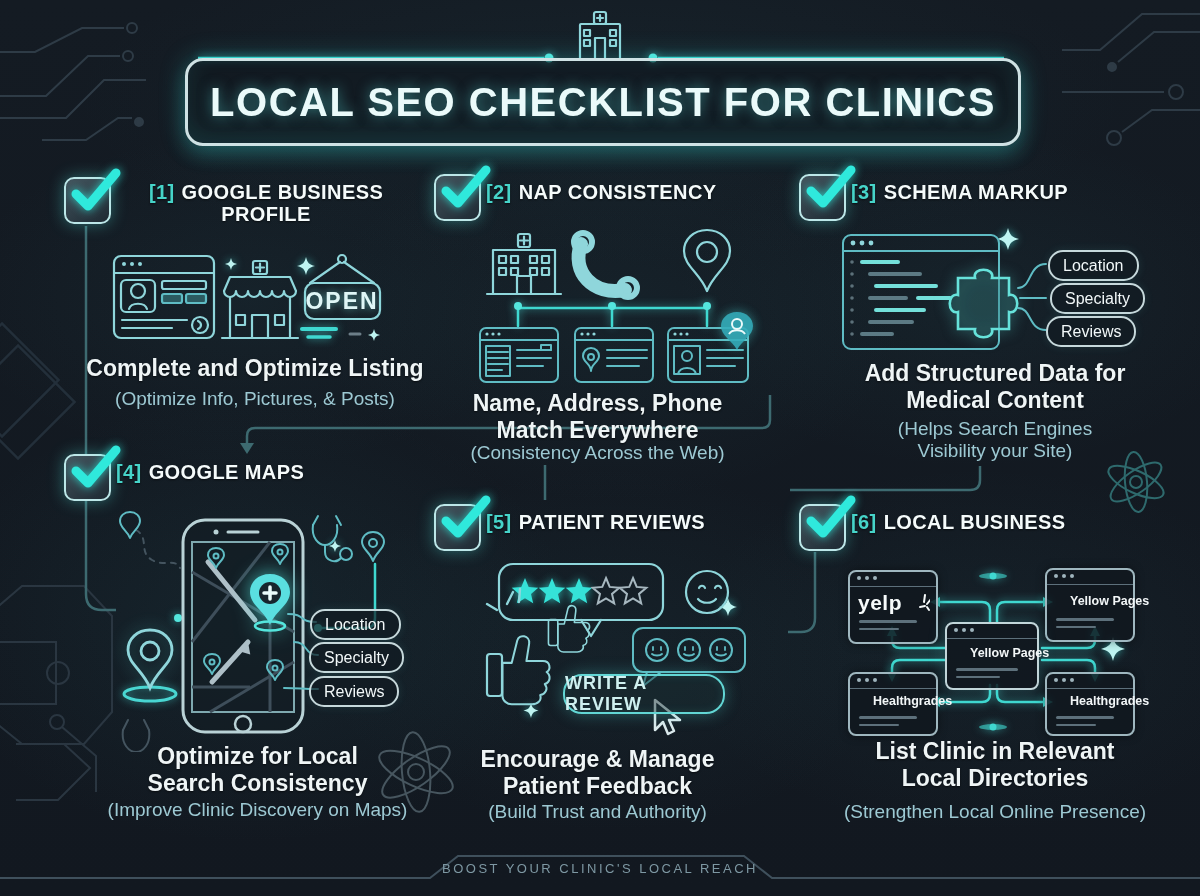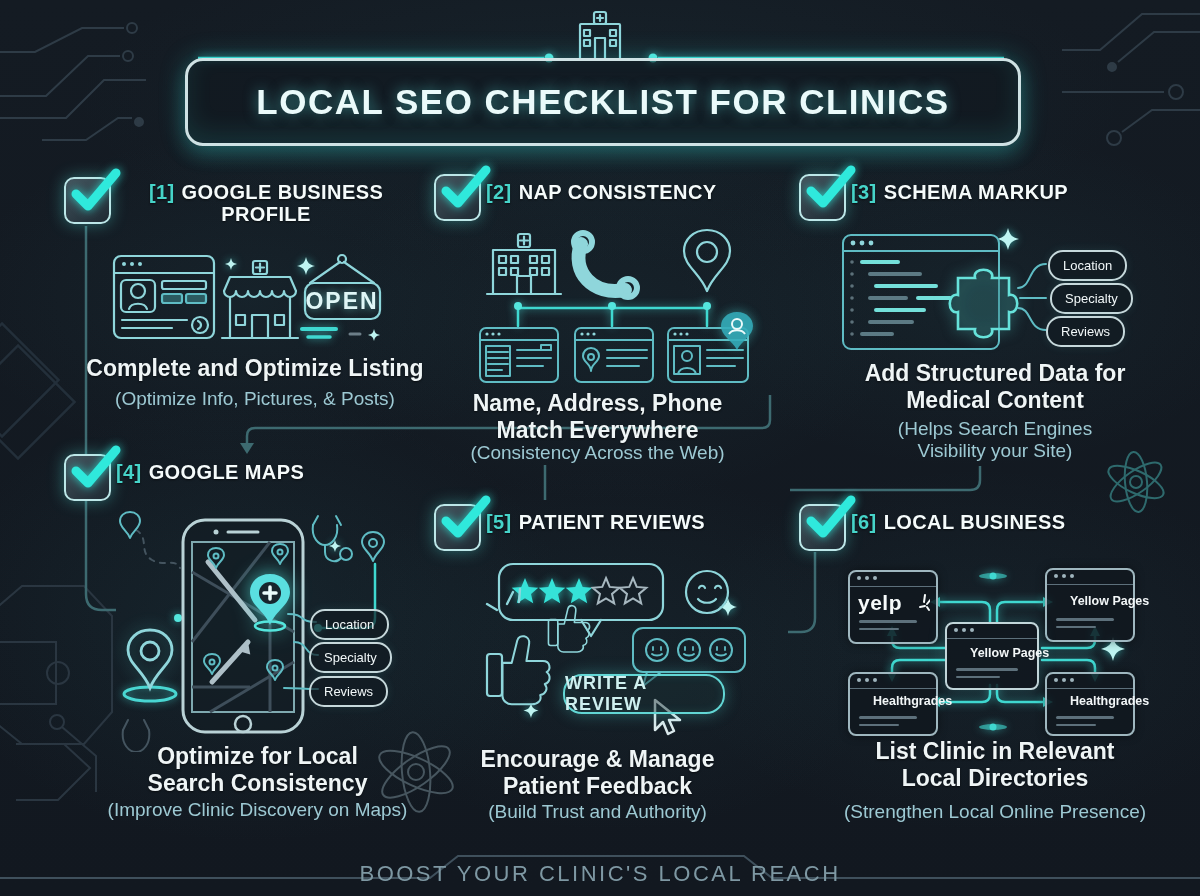--- a/index.html
+++ b/index.html
@@ -14,21 +14,21 @@
       radial-gradient(700px 220px at 600px 100px, rgba(40,90,100,.12), transparent 75%),
       linear-gradient(#141b23,#121820);
     font-family:"Liberation Sans", sans-serif; color:#eef5f6;}
   svg{display:block}
   .abs{position:absolute}
   
   #banner{position:absolute;left:185px;top:58px;width:830px;height:82px;border:3px solid #cfe2e4;
     border-radius:18px;background:rgba(16,24,31,.55);
     box-shadow:0 0 26px rgba(56,224,216,.28), 0 10px 20px rgba(56,224,216,.18), inset 0 -10px 24px rgba(56,224,216,.12);
     display:flex;align-items:center;justify-content:center;}
-  #banner h1{margin:0;font-size:35px;font-weight:bold;letter-spacing:1.5px;color:#eafafa;
+  #banner h1{margin:0;font-size:40px;font-weight:bold;letter-spacing:1.5px;color:#eafafa;
     text-shadow:0 0 14px rgba(90,230,225,.55);white-space:nowrap}
   
   section{position:absolute}
   .s1{left:60px;top:175px;width:390px;height:270px}
   .s2{left:430px;top:172px;width:335px;height:300px}
   .s3{left:795px;top:172px;width:400px;height:300px}
   .s4{left:60px;top:452px;width:395px;height:390px}
   .s5{left:430px;top:502px;width:335px;height:335px}
   .s6{left:795px;top:502px;width:400px;height:335px}
   .cb{position:absolute;left:4px;top:2px;width:43px;height:43px;border-radius:10px;
@@ -46,40 +46,40 @@
   .sub span,.note span{display:inline-block}
   .s1 .sub{top:180px}.s1 .note{top:213px}
   .s2 .sub{top:218px;left:0}.s2 .note{top:270px}
   .s3 .sub{top:188px}.s3 .note{top:246px}
   .s4 .sub{top:291px}.s4 .note{top:347px}
   .s5 .sub{top:244px}.s5 .note{top:299px}
   .s6 .sub{top:236px}.s6 .note{top:299px}
   .wrapw{display:block;margin:0 auto}
   
   .pill{position:absolute;height:27px;padding:0 13px;border:2px solid #c6d8db;border-radius:15px;
-    color:#f2f8f9;font-size:13px;display:flex;align-items:center;justify-content:center;
+    color:#f2f8f9;font-size:16px;display:flex;align-items:center;justify-content:center;
     background:rgba(17,27,34,.7);box-shadow:0 0 10px rgba(100,210,210,.12);white-space:nowrap}
   
   .wr-btn{position:absolute;left:133px;top:172px;width:158px;height:36px;border-radius:19px;
     border:2.5px solid #62d6d4;background:rgba(26,48,54,.45);color:#cff0f0;font-size:18px;font-weight:bold;
     letter-spacing:1px;display:flex;align-items:center;justify-content:center;
     box-shadow:0 0 16px rgba(80,220,215,.35), inset 0 0 10px rgba(80,220,215,.12)}
   
   .dcard{position:absolute;border:2px solid #9fb7bf;border-radius:8px;background:rgba(16,24,31,.85);
     box-shadow:0 0 10px rgba(0,0,0,.4)}
   .dcard .bar{position:absolute;left:0;top:0;right:0;height:14px;border-bottom:1.5px solid #5d707b}
   .dcard .dots{position:absolute;left:7px;top:4px;display:flex;gap:4px}
   .dcard .dots i{width:4px;height:4px;border-radius:50%;background:#9fb4bc}
   .dcard .logo-row{position:absolute;left:8px;right:6px;display:flex;align-items:center;gap:15px}
   .dcard .lbl{font-size:12.5px;font-weight:bold;color:#f2f6f7;white-space:nowrap}
   .dcard .yelp-lbl{font-size:21px;font-weight:bold;color:#f6fafa;letter-spacing:.5px}
   .dcard .lines{position:absolute;left:9px;display:flex;flex-direction:column;gap:5px}
   .dcard .lines i{height:2.5px;background:#5d707b;border-radius:2px}
   
-  #footer-text{position:absolute;left:0;top:861px;width:1200px;text-align:center;font-size:22px;
+  #footer-text{position:absolute;left:0;top:861px;width:1200px;text-align:center;font-size:13px;
     letter-spacing:2.5px;color:#7e98a3}
   .ic{stroke:#8fd6db;fill:none;stroke-width:2.2;stroke-linecap:round;stroke-linejoin:round}
   .ic2{stroke:#5fbcc4;fill:none;stroke-width:2;stroke-linecap:round;stroke-linejoin:round}
   .dim{stroke:#44545f;fill:none;stroke-width:2;stroke-linecap:round}
   .teal{stroke:#3fd8d0;fill:none;stroke-width:2.5;stroke-linecap:round;stroke-linejoin:round}
   .glowline{filter:drop-shadow(0 0 4px rgba(70,220,215,.7))}
 </style>
 </head>
 <body>
 

